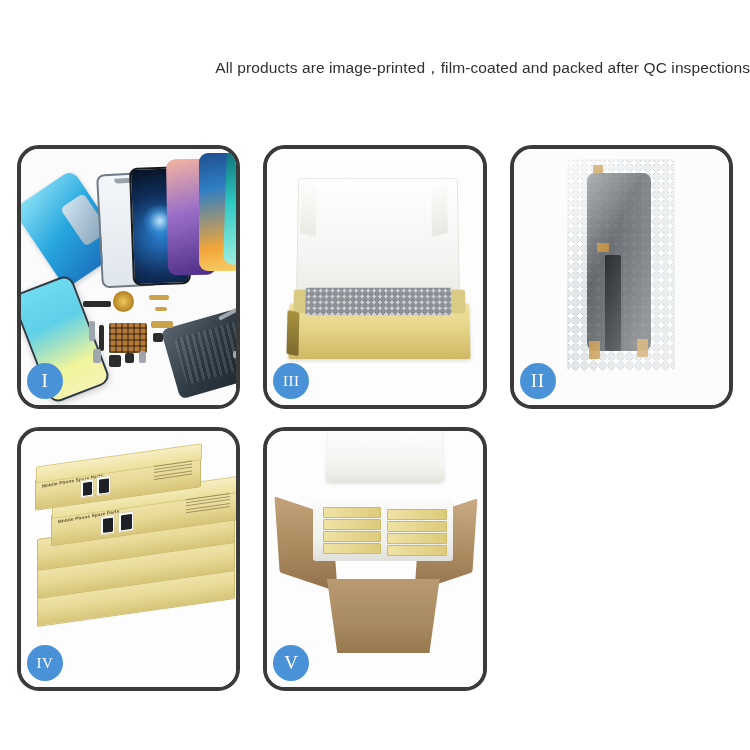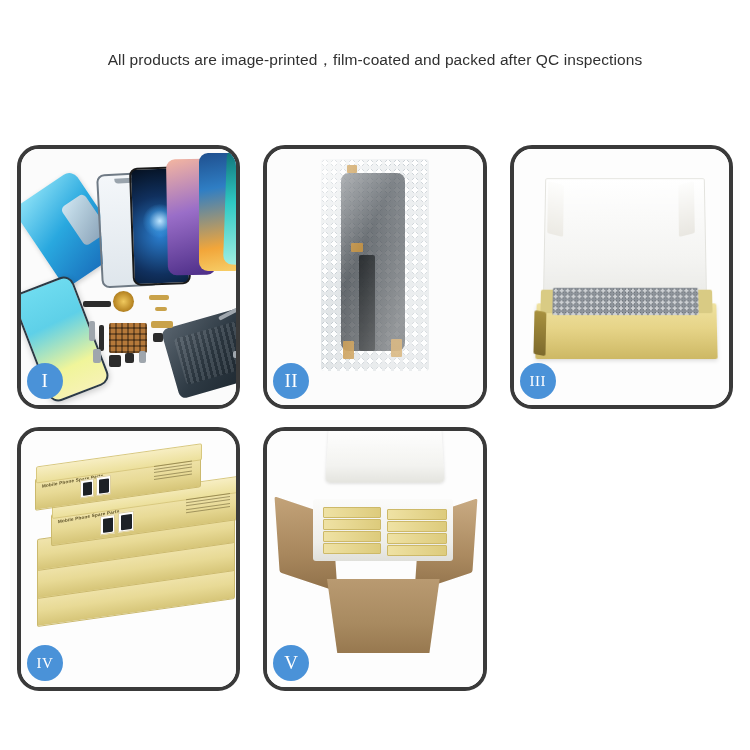--- a/index.html
+++ b/index.html
@@ -18,24 +18,25 @@
     font-size:35px;
     letter-spacing:1.2px;
     font-weight:400;
     color:#111111;
     line-height:38px;
     white-space:nowrap;
   }
   .subtitle{
     font-size:15.5px;
     color:#303030;
-    margin-top:10px;
+    margin-top:18px;
     line-height:19px;
     white-space:nowrap;
     letter-spacing:.1px;
+    text-align:right;
   }
 
   
   .grid{
     position:absolute;
     left:17px;top:145px;
     width:716px;height:546px;
     display:grid;
     grid-template-columns:repeat(3,1fr);
     grid-template-rows:repeat(2,1fr);
@@ -346,51 +347,51 @@
         <div class="chip silver" style="left:196px;top:160px;width:34px;height:4px;transform:rotate(-28deg);"></div>
         <div class="chip silver" style="left:212px;top:202px;width:9px;height:7px;"></div>
         <div class="chip silver" style="left:216px;top:212px;width:7px;height:6px;"></div>
       </div>
       <div class="badge">
         <span>I</span>
       </div>
     </div>
 
     <div class="panel">
-      <div class="stage bubble-bg">
-        <div class="wrap">
-          <div class="screen-in"></div>
-          <div class="flex-strip"></div>
-          <div class="gold-tab" style="left:26px;top:6px;width:10px;height:8px;"></div>
-          <div class="gold-tab" style="left:30px;top:84px;width:12px;height:9px;"></div>
-          <div class="gold-tab" style="left:22px;top:182px;width:11px;height:18px;"></div>
-          <div class="gold-tab" style="left:70px;top:180px;width:11px;height:18px;"></div>
-          <div class="wrap-sheen"></div>
-        </div>
-      </div>
-      <div class="badge">
-        <span>II</span>
-      </div>
-    </div>
-
-    <div class="panel">
       <div class="stage">
         <div class="bx3">
           <div class="lid3">
             <div class="lid3flapL"></div>
             <div class="lid3flapR"></div>
           </div>
           <div class="tray3">
             <div class="fill3"></div>
             <div class="tray3edgeL"></div>
           </div>
         </div>
       </div>
       <div class="badge small">
         <span>III</span>
+      </div>
+    </div>
+
+    <div class="panel">
+      <div class="stage bubble-bg">
+        <div class="wrap">
+          <div class="screen-in"></div>
+          <div class="flex-strip"></div>
+          <div class="gold-tab" style="left:26px;top:6px;width:10px;height:8px;"></div>
+          <div class="gold-tab" style="left:30px;top:84px;width:12px;height:9px;"></div>
+          <div class="gold-tab" style="left:22px;top:182px;width:11px;height:18px;"></div>
+          <div class="gold-tab" style="left:70px;top:180px;width:11px;height:18px;"></div>
+          <div class="wrap-sheen"></div>
+        </div>
+      </div>
+      <div class="badge">
+        <span>II</span>
       </div>
     </div>
 
     <div class="panel">
       <div class="stage">
         <div class="stack">
 
           <div class="sbox" style="left:2px;top:128px;"></div>
           <div class="sbox" style="left:2px;top:100px;"></div>
           <div class="sbox" style="left:2px;top:72px;"></div>

